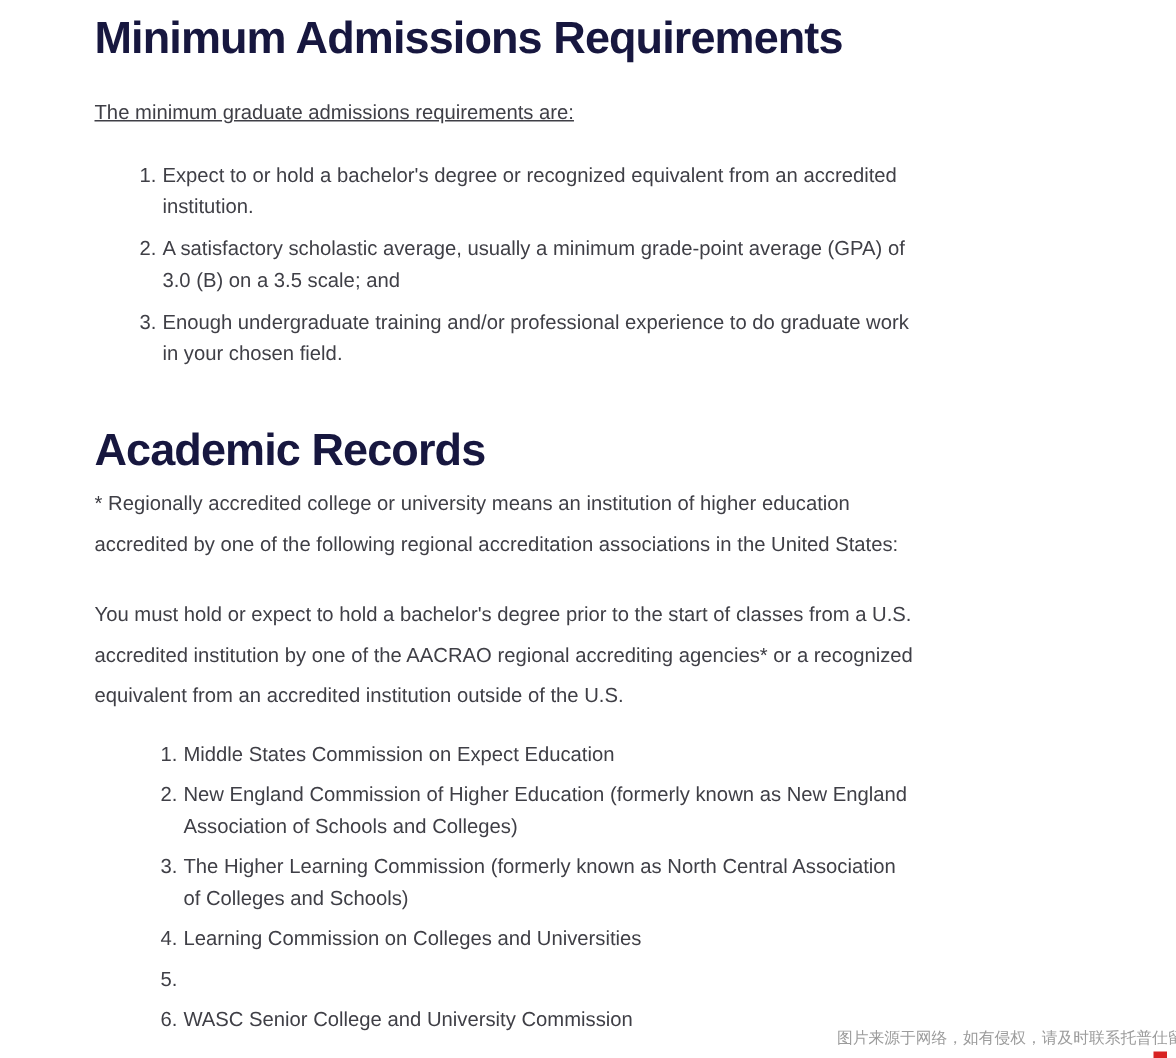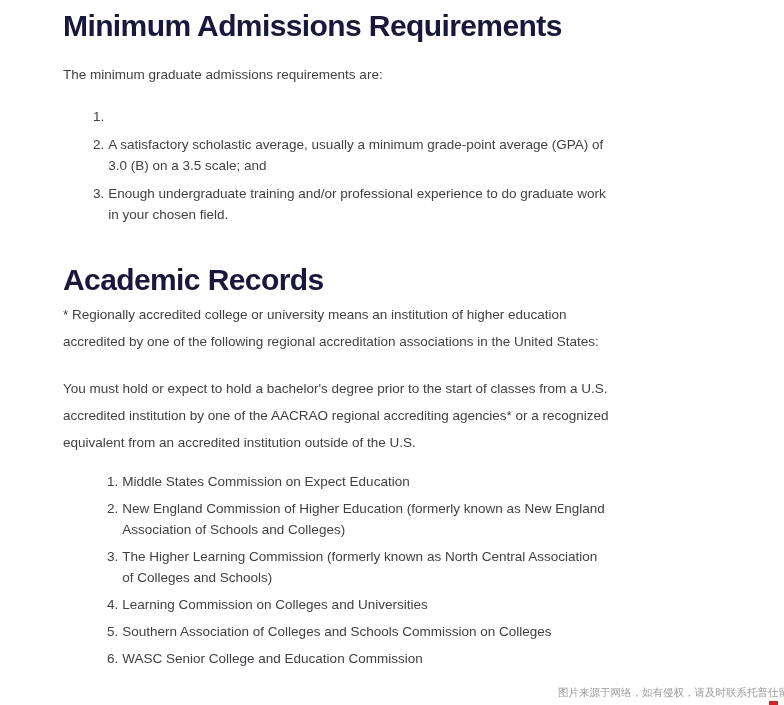--- a/index.html
+++ b/index.html
@@ -26,21 +26,21 @@
     color: #17173F;
   }
   h1.h2 { margin-top: 36px; }
   .para {
     margin: 0;
     font-size: 13.5px;
     line-height: 27px;
     color: #3F3F46;
     max-width: 659px;
   }
-  .para.intro { margin-top: 16px; }
+  .para.intro { margin-top: 16px; text-decoration: underline; }
   .para.p2 { margin-top: 20px; }
   .para.p3 { margin-top: 2px; }
   ol.list {
     list-style: none;
     margin: 0;
     padding: 0;
     font-size: 13.5px;
     line-height: 21px;
     color: #3F3F46;
   }
@@ -81,20 +81,21 @@
 
 <div class="page">
 
   <h1>Minimum Admissions Requirements</h1>
 
   <p class="para intro">The minimum graduate admissions requirements are:</p>
 
   <ol class="list list-a">
       <li>
         <span class="num">1.</span>
+        <span class="txt">Expect to or hold a bachelor's degree or recognized equivalent from an accredited institution.</span>
       </li>
       <li>
         <span class="num">2.</span>
         <span class="txt">A satisfactory scholastic average, usually a minimum grade-point average (GPA) of 3.0 (B) on a 3.5 scale; and</span>
       </li>
       <li>
         <span class="num">3.</span>
         <span class="txt">Enough undergraduate training and/or professional experience to do graduate work in your chosen field.</span>
       </li>
     </ol>
@@ -117,25 +118,24 @@
       <li>
         <span class="num">3.</span>
         <span class="txt">The Higher Learning Commission (formerly known as North Central Association of Colleges and Schools)</span>
       </li>
       <li>
         <span class="num">4.</span>
         <span class="txt">Learning Commission on Colleges and Universities</span>
       </li>
       <li>
         <span class="num">5.</span>
-        <span class="txt">Southern Association of Colleges and Schools Commission on Colleges</span>
       </li>
       <li>
         <span class="num">6.</span>
-        <span class="txt">WASC Senior College and Education Commission</span>
+        <span class="txt">WASC Senior College and University Commission</span>
       </li>
     </ol>
 
 </div>
 
 <div class="watermark">图片来源于网络，如有侵权，请及时联系托普仕留学删除</div>
 
 <div class="red-mark"></div>
 
 </body></html>

